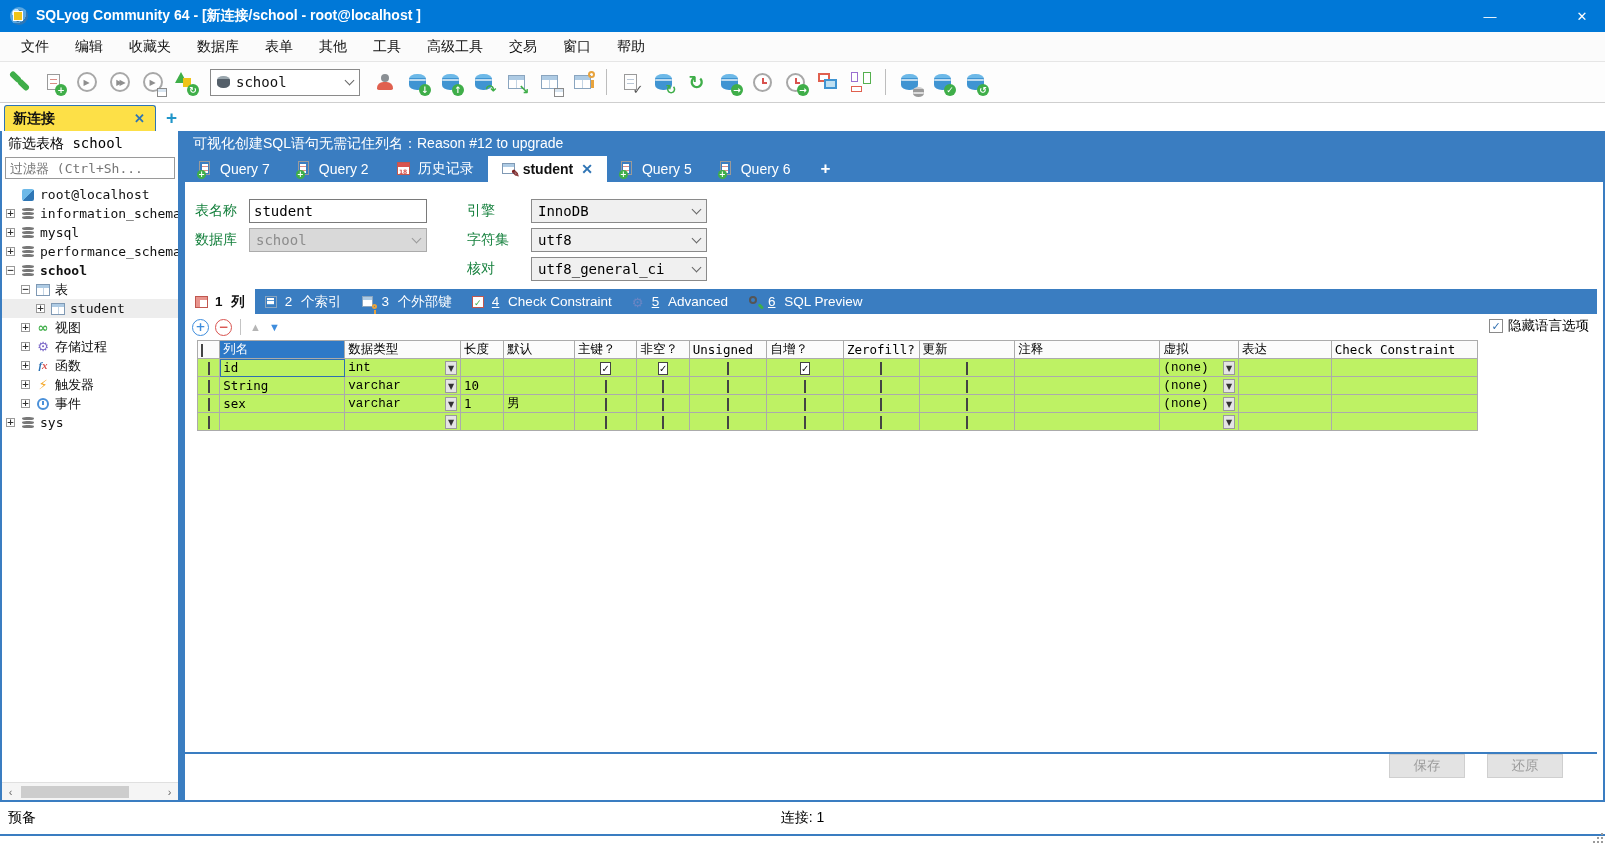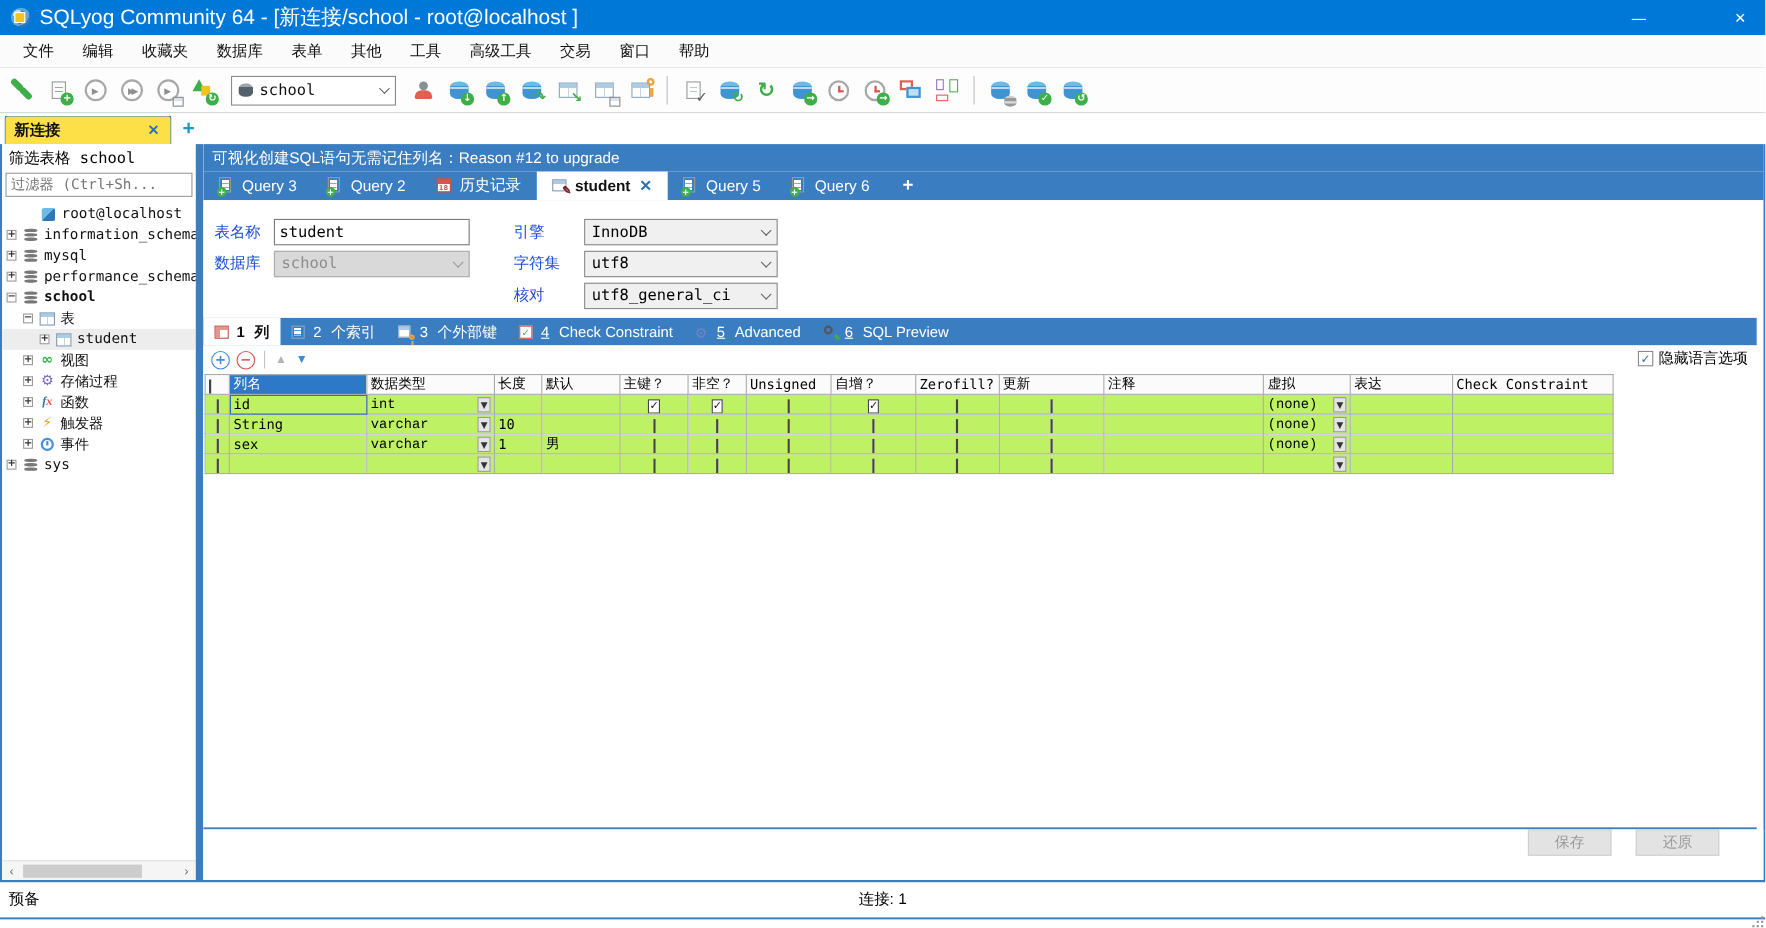--- a/index.html
+++ b/index.html
@@ -5,21 +5,21 @@
   html,body{margin:0;padding:0;width:1605px;height:844px;overflow:hidden;
     font-family:"Liberation Sans",sans-serif;background:#fff;}
   *{box-sizing:border-box;}
   .window{width:1605px;height:844px;display:flex;flex-direction:column;position:relative;background:#fff;}
 
   
   .titlebar{height:32px;background:#0078d7;color:#fff;display:flex;align-items:center;flex:none;}
   .appicon{width:18px;height:18px;margin:0 8px 0 10px;border-radius:50%;
     background:radial-gradient(circle at 35% 35%,#bfe3ff 0 25%,#5aa7e0 26% 60%,#2f77b5 61% 100%);position:relative;flex:none;}
   .appicon::after{content:"";position:absolute;left:7px;top:3px;width:4px;height:12px;background:#1b5c94;border-radius:2px;transform:rotate(18deg);}
-  .titletext{font-size:19px;white-space:nowrap;}
+  .titletext{font-size:14px;white-space:nowrap;font-weight:bold;}
   .wincontrols{margin-left:auto;display:flex;height:100%;}
   .winbtn{width:46px;height:100%;display:flex;align-items:center;justify-content:center;color:#fff;font-size:13px;cursor:default;}
   .winbtn .sq{width:10px;height:10px;border:1px solid #fff;display:block;}
 
   
   .menubar{height:30px;background:#fbfbfb;display:flex;align-items:center;padding-left:8px;border-bottom:1px solid #e6e6e6;flex:none;}
   .menu-item{padding:0 13px;font-size:14px;color:#111;line-height:29px;}
 
   
   .toolbar{height:41px;background:#fdfdfd;display:flex;align-items:center;padding-left:4px;border-bottom:1px solid #cfcfcf;flex:none;}
@@ -121,21 +121,21 @@
     color:#d9534f;font:bold 6px/17px "DejaVu Sans",sans-serif;text-align:center;}
   .qi-tbl{position:absolute;left:0;top:2px;width:13px;height:11px;border:1px solid #7f99b4;background:
     linear-gradient(#aecbe4 0 3px,transparent 3px),#fff;}
   .qi-pencil{position:absolute;right:-3px;bottom:-2px;color:#7a1f1f;font-size:10px;}
   .qtab-plus{color:#fff;font-size:17px;font-weight:bold;display:flex;align-items:center;padding:0 16px;}
 
   .content{flex:1;display:flex;flex-direction:column;background:#fff;min-height:0;}
   
   .form{padding:14px 0 0 10px;height:104px;flex:none;display:grid;
     grid-template-columns:50px 182px 28px 60px 180px;grid-auto-rows:29px;align-items:center;column-gap:4px;}
-  .flabel{font-size:14px;color:#1d4ed8;}
+  .flabel{font-size:14px;color:#15803d;}
   .name-input{width:178px;height:24px;border:1px solid #7a7a7a;font:14px "DejaVu Sans Mono","Liberation Mono",monospace;padding:0 4px;}
   .dd{height:24px;border:1px solid #8a8a8a;background:#f0f0f0;display:flex;align-items:center;padding:0 6px;
     font:14px "DejaVu Sans Mono","Liberation Mono",monospace;}
   .dd .val{flex:1;}
   .dd.disabled{background:#d9d9d9;color:#8c8c8c;border-color:#ababab;}
   .dd.disabled .chev{border-color:#9a9a9a;}
 
   
   .designer{flex:1;display:flex;flex-direction:column;margin:3px 6px 0 0;border-bottom:2px solid #3a7dc1;min-height:0;}
   .dtabs{height:25px;background:#3a7dc1;display:flex;align-items:stretch;flex:none;}
@@ -163,21 +163,21 @@
   .gsep{width:1px;height:16px;background:#c4c4c4;margin:0 5px;}
   .arrbtn{border:none;background:none;font-size:11px;margin:0 4px;padding:0;}
   .arrbtn.up{color:#b5b5b5;}
   .arrbtn.down{color:#3e8ddd;}
   .hidelang{position:absolute;right:8px;top:3px;display:flex;align-items:center;gap:5px;font-size:13.5px;}
   .cbox{width:14px;height:14px;border:1px solid #8a8a8a;background:#fff;color:#2f6fb0;
     font:bold 11px/13px "DejaVu Sans",sans-serif;text-align:center;}
 
   
   .gridwrap{flex:1;overflow:hidden;background:#fff;}
-  table.grid{border-collapse:collapse;table-layout:fixed;margin-left:1px;
+  table.grid{border-collapse:collapse;table-layout:fixed;margin-left:12px;
     font:12.5px "DejaVu Sans Mono","Liberation Mono",monospace;}
   table.grid th,table.grid td{border:1px solid #ababab;padding:0 3px;overflow:hidden;white-space:nowrap;}
   table.grid th{height:17px;font-weight:normal;text-align:left;background:#fbfbfb;}
   table.grid th.selcol{background:#2e79c7;color:#fff;}
   table.grid td{height:18px;background:#bef264;}
   tr.selected td{background:#bef264;}
   td.focuscell{outline:1.5px solid #2f6fb0;outline-offset:-1.5px;}
   .cellflex{display:flex;align-items:center;height:100%;}
   .cellflex .txt{flex:1;overflow:hidden;font-family:Liberation Mono, monospace;}
   .ddbtn{width:12px;height:14px;border:1px solid #9a9a9a;background:#e4e4e4;color:#333;flex:none;
@@ -341,21 +341,21 @@
     </div>
     <span class="conn-plus">+</span>
   </div>
 
   <div class="body">
 
     <div class="sidebar">
       <div class="filter-label">筛选表格 school</div>
       <input class="filter-input" placeholder="过滤器 (Ctrl+Sh..." style="">
       <div class="tree" id="tree">
-          <div class="trow" style="padding-left: 20px;">
+          <div class="trow" style="padding-left: 4px;">
             <span class="exp-spacer"></span>
             <span class="ticon">
               <span class="ti-conn"></span>
             </span>
             <span>root@localhost</span>
           </div>
           <div class="trow" style="padding-left: 4px;">
             <span class="expander">+</span>
             <span class="ticon">
               <span class="ti-db"></span>
@@ -450,21 +450,21 @@
     <div class="divider"></div>
 
     <div class="main">
       <div class="banner">可视化创建SQL语句无需记住列名：Reason #12 to upgrade</div>
       <div class="querytabs" id="querytabs">
           <div class="qtab">
             <span class="qicon">
               <span class="qi-doc"></span>
               <span class="qi-plus">+</span>
             </span>
-            <span>Query 3</span>
+            <span>Query 7</span>
           </div>
           <div class="qtab">
             <span class="qicon">
               <span class="qi-doc"></span>
               <span class="qi-plus">+</span>
             </span>
             <span>Query 2</span>
           </div>
           <div class="qtab">
             <span class="qicon">

